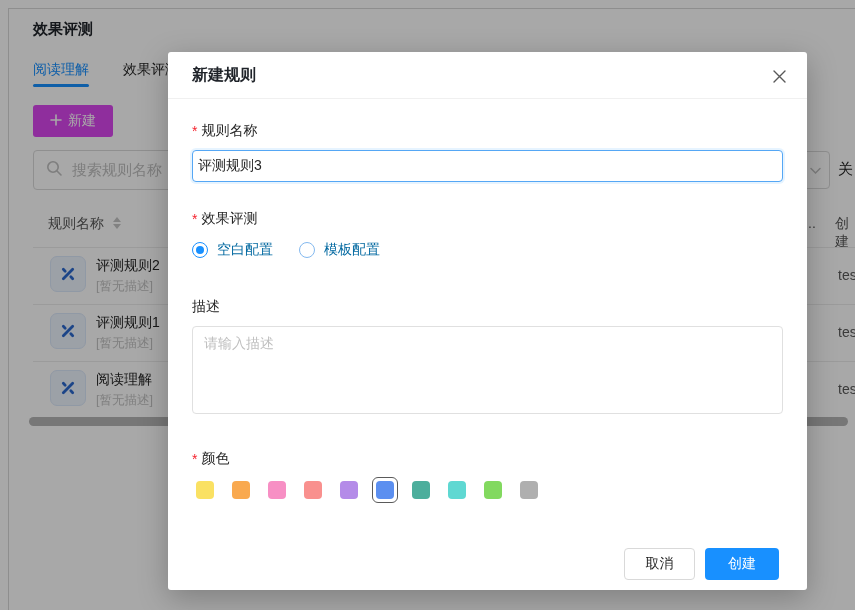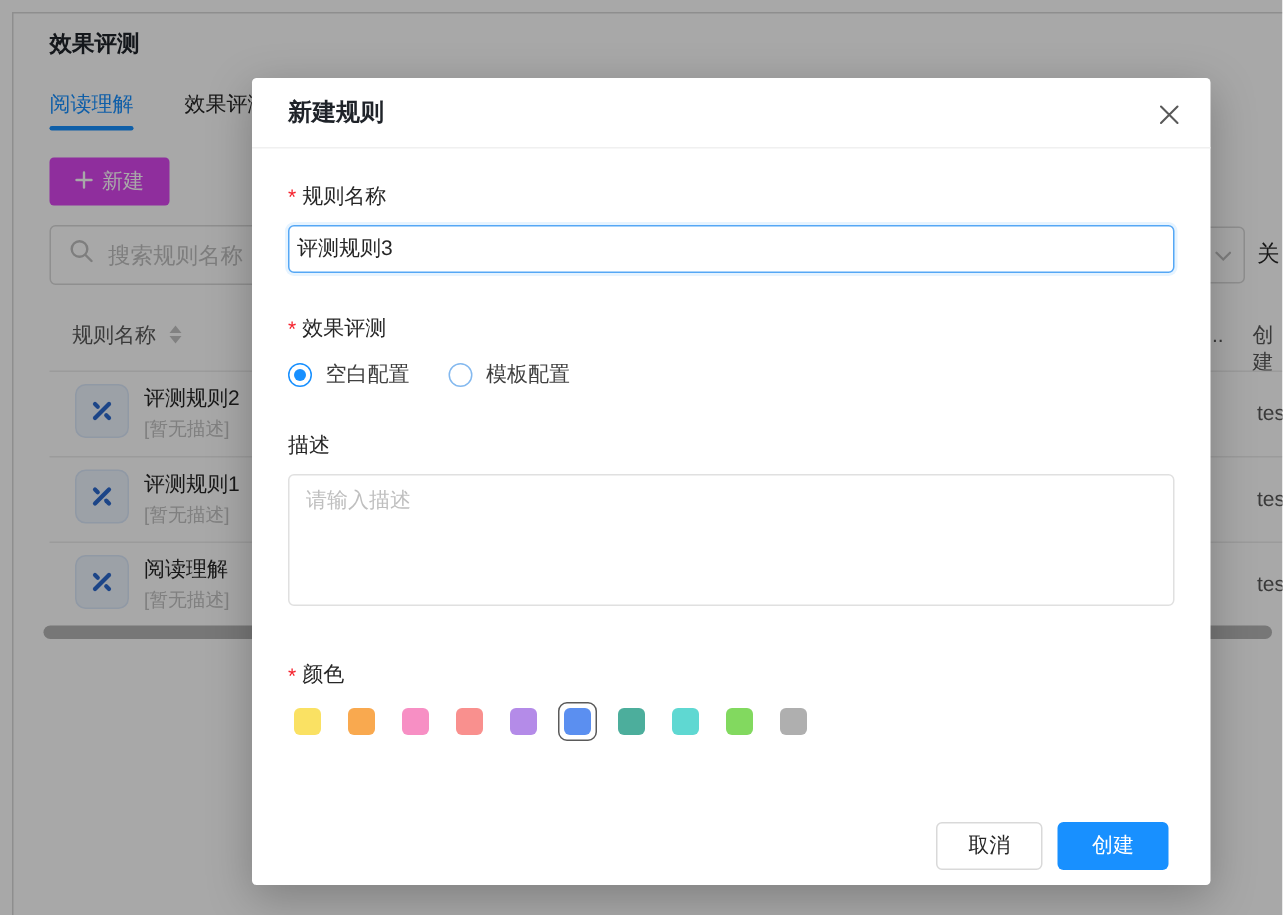--- a/index.html
+++ b/index.html
@@ -46,22 +46,22 @@
   .star { color:#f5222d; font-size:14px; }
   .lbl-1 { margin-top:23px; }
   .name-input { margin-top:10px; width:100%; height:32px; border:1px solid #55a7f5; border-radius:4px; padding:0 5px; font-size:14px; color:#262626; outline:none; box-shadow:0 0 0 2px rgba(24,144,255,0.10); }
   .lbl-2 { margin-top:28px; }
   .radio-row { margin-top:13px; display:flex; align-items:center; gap:26px; }
   .radio-opt { display:flex; align-items:center; gap:9px; cursor:pointer; }
   .radio-circle { width:16px; height:16px; border-radius:50%; background:#fff; position:relative; }
   .radio-on  { border:1px solid #1890ff; }
   .radio-on::after { content:""; position:absolute; left:3px; top:3px; width:8px; height:8px; border-radius:50%; background:#1890ff; }
   .radio-off { border:1px solid #84b9ef; }
-  .radio-text { font-size:14px; color:#404040; }
-  .lbl-3 { margin-top:29px; }
+  .radio-text { font-size:14px; color:#0369a1; }
+  .lbl-3 { margin-top:39px; }
   .desc-area { margin-top:10px; width:100%; height:88px; border:1px solid #e0e0e0; border-radius:4px; padding:8px 11px; font-size:14px; font-family:inherit; color:#262626; resize:none; outline:none; }
   .desc-area::placeholder { color:#bfbfbf; }
   .lbl-4 { margin-top:32px; }
   .swatch-row { margin-top:9px; display:flex; align-items:center; gap:10px; }
   .swatch-cell { width:26px; height:26px; border:1px solid transparent; border-radius:6px; display:flex; align-items:center; justify-content:center; cursor:pointer; }
   .swatch-cell.selected { border-color:#5a5a5a; }
   .swatch { width:18px; height:18px; border-radius:4px; }
   .modal-footer { position:absolute; right:28px; bottom:10px; display:flex; gap:10px;border-radius:16px; }
   .btn-cancel { width:71px; height:32px; background:#fff; border:1px solid #d9d9d9; border-radius:4px; font-size:14px; color:#262626; cursor:pointer; }
   .btn-create { width:74px; height:32px; background:#1890ff; border:none; border-radius:4px; font-size:14px; color:#fff; cursor:pointer; }

